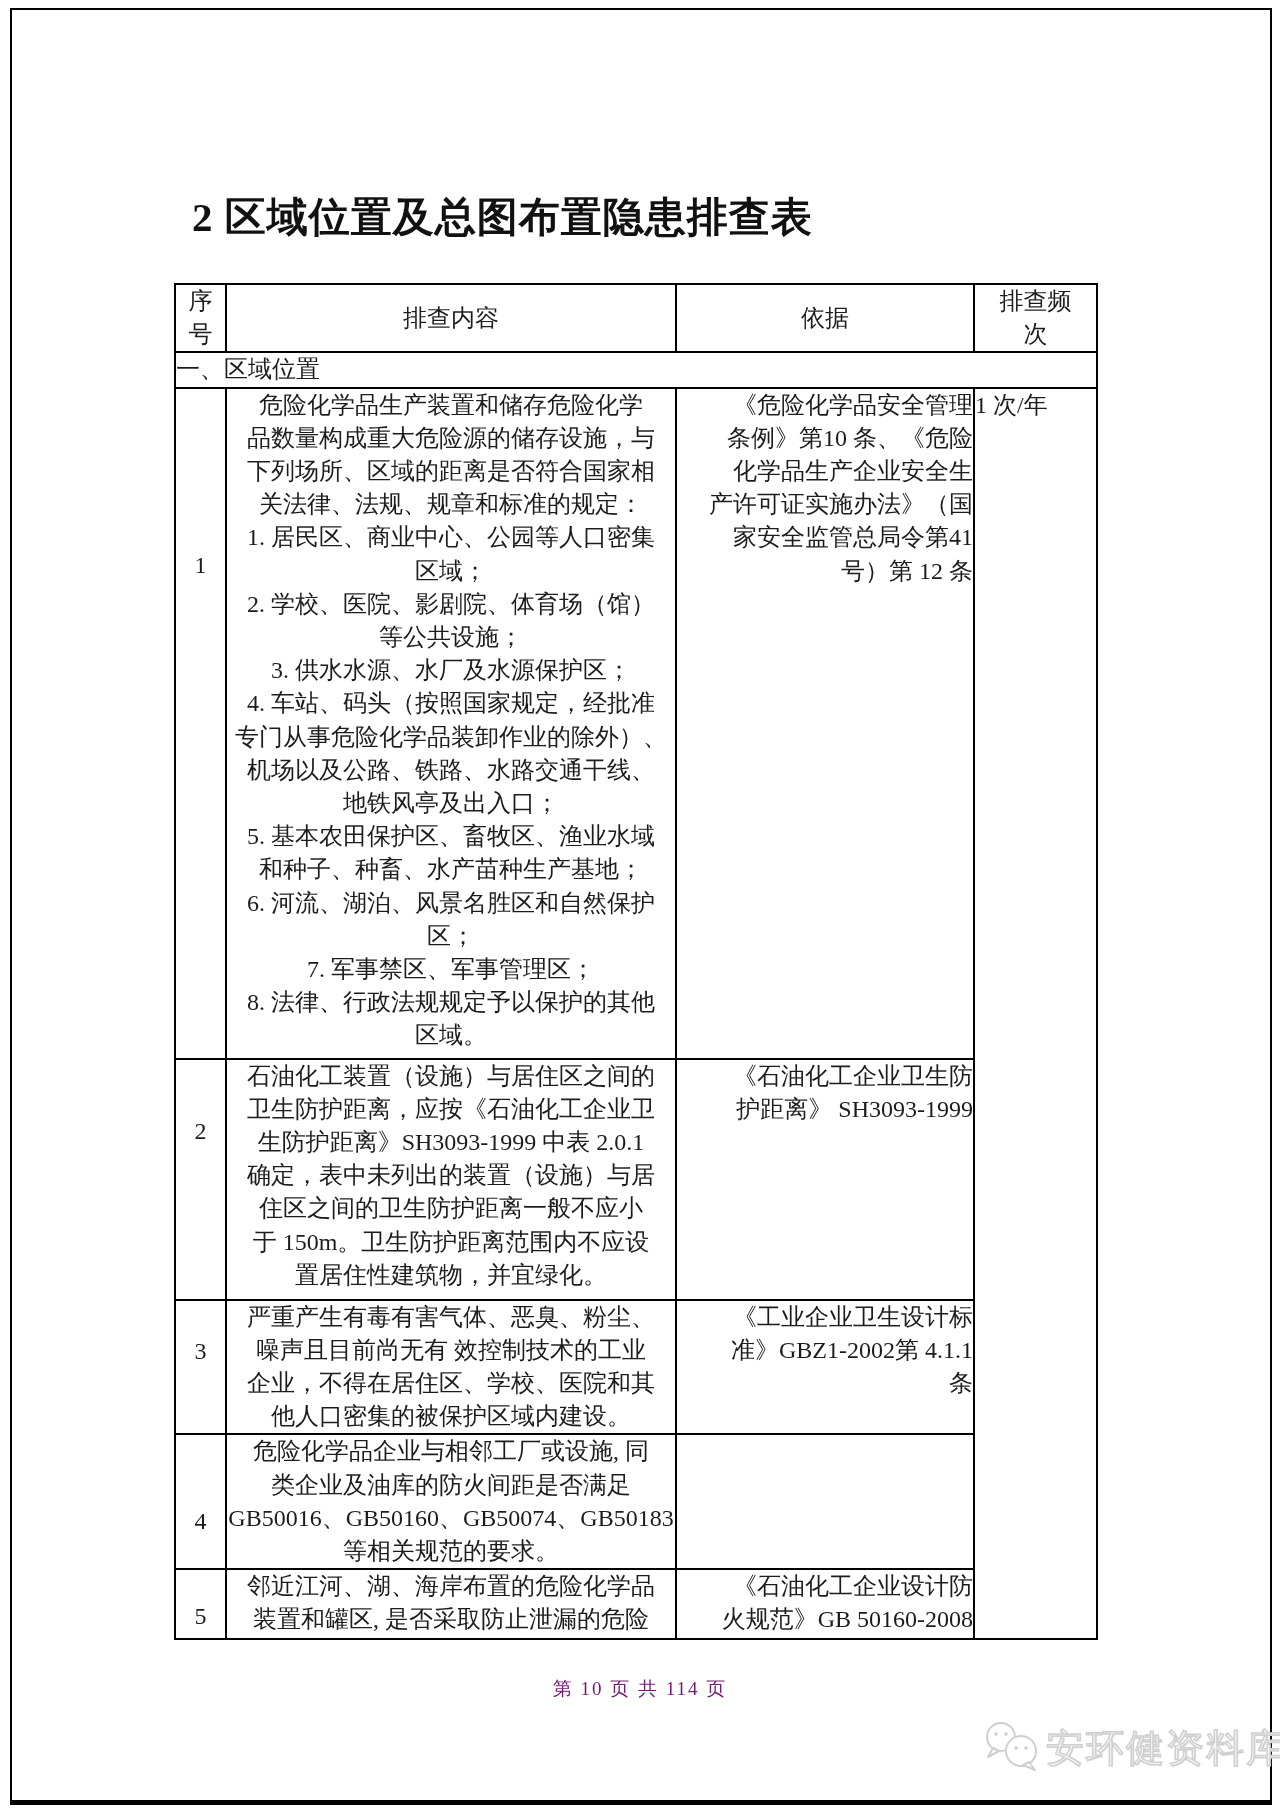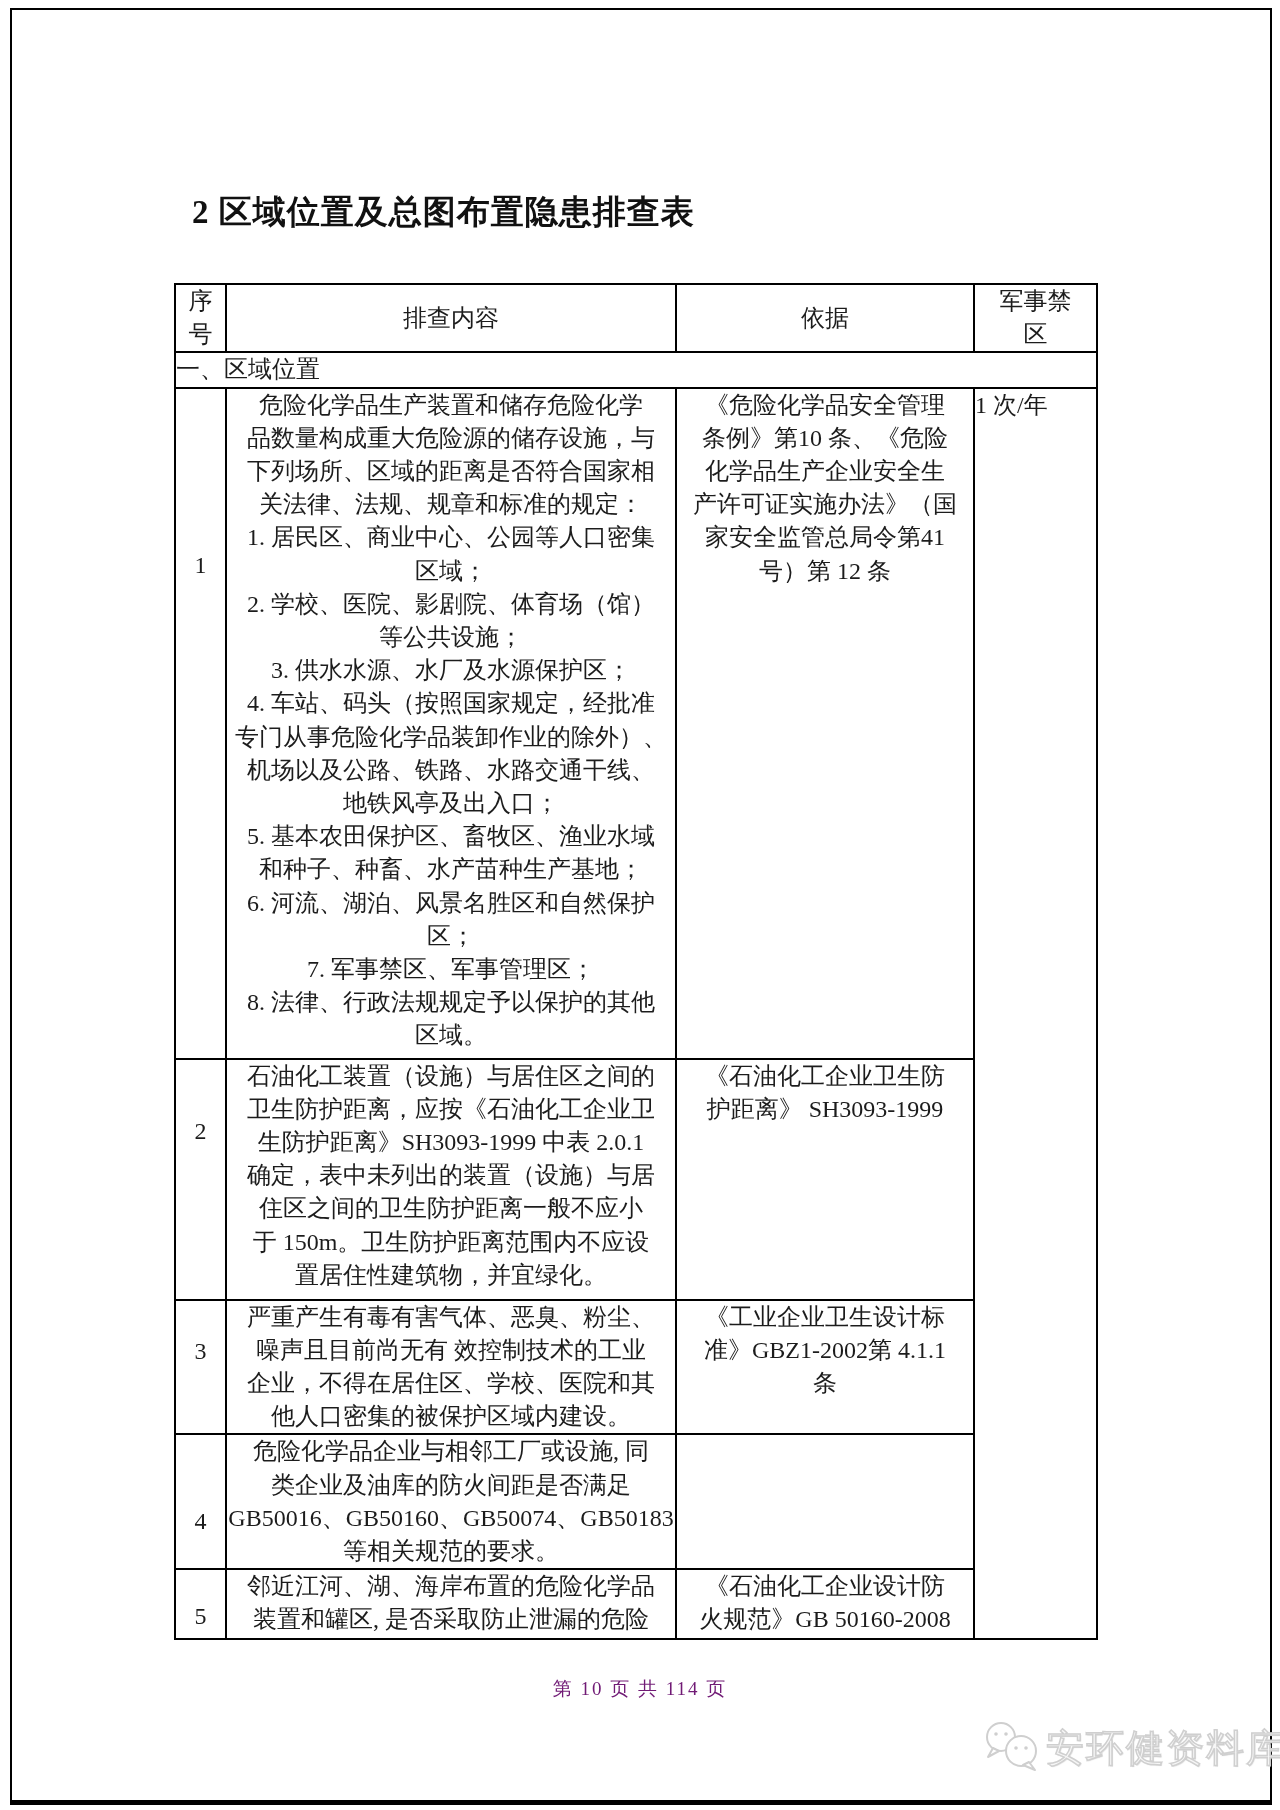--- a/index.html
+++ b/index.html
@@ -1,32 +1,32 @@
 <!DOCTYPE html>
 <html><head>
 <meta charset="utf-8">
 <style>
   html,body{margin:0;padding:0;background:#fff;}
   .page{position:relative;width:1280px;height:1810px;background:#ffffff;overflow:hidden;
         font-family:"Liberation Serif","DejaVu Serif",serif;color:#1c1c1c;}
   .frame{position:absolute;left:10px;top:8px;right:8px;bottom:5px;
          border:2px solid #000;border-bottom-width:5px;pointer-events:none;}
-  .doc-title{position:absolute;left:192px;top:190px;font-size:33px;font-weight:bold;
+  .doc-title{position:absolute;left:192px;top:190px;font-size:41px;font-weight:bold;
              color:#111;letter-spacing:1px;white-space:nowrap;}
   table.checklist{position:absolute;left:174px;top:283px;width:922px;
                   border-collapse:collapse;table-layout:fixed;}
   table.checklist td,table.checklist th{border:2px solid #000;vertical-align:top;
                   overflow:hidden;font-weight:normal;font-size:24px;line-height:33.2px;
                   padding:0;}
   th .hwrap{display:inline-block;text-align:center;}
   tr.head th{text-align:center;vertical-align:middle;}
   td.section-cell{padding:0 0 0 8px;vertical-align:middle;font-size:24px;}
   td.seq-cell{text-align:center;}
   td.content-cell{padding:3px 6px 0 8px;white-space:pre-line;text-align:center;}
-  td.basis-cell{padding:3px 4px 0 8px;white-space:pre-line;text-align:center;}
+  td.basis-cell{padding:3px 4px 0 8px;white-space:pre-line;text-align:right;}
   td.freq-cell{padding:4px 4px 0 8px;white-space:pre-line;}
   .page-footer{position:absolute;left:0;top:1676px;width:100%;text-align:center;
                font-size:19px;color:#701a75;letter-spacing:2px;
                font-family:"Liberation Serif","DejaVu Serif",serif;}
   .watermark{position:absolute;left:982px;top:1720px;display:flex;align-items:center;}
   .watermark-text{font-size:38px;letter-spacing:2px;color:#f6f6f6;
                   -webkit-text-stroke:1.5px #cfcfcf;
                   text-shadow:1px 1px 1px #dcdcdc;white-space:nowrap;
                   font-family:"Liberation Sans","DejaVu Sans",sans-serif;margin-left:6px;}
 </style>
@@ -43,21 +43,21 @@
       <col style="width:51px">
         <col style="width:450px">
         <col style="width:298px">
         <col style="width:123px">
     </colgroup>
     <tbody>
         <tr class="head" style="height:56px">
       <th><span class="hwrap" style="width:1.1em">序号</span></th>
       <th><span class="hwrap">排查内容</span></th>
       <th><span class="hwrap">依据</span></th>
-      <th><span class="hwrap" style="width:3.2em">军事禁区</span></th>
+      <th><span class="hwrap" style="width:3.2em">排查频次</span></th>
     </tr>
     <tr style="height:34px">
       <td class="section-cell" colspan="4">一、区域位置</td>
     </tr>
     <tr style="height:671px">
       <td class="seq-cell" style="padding-top:160px">1</td>
       <td class="content-cell">危险化学品生产装置和储存危险化学
 品数量构成重大危险源的储存设施，与
 下列场所、区域的距离是否符合国家相
 关法律、法规、规章和标准的规定：

